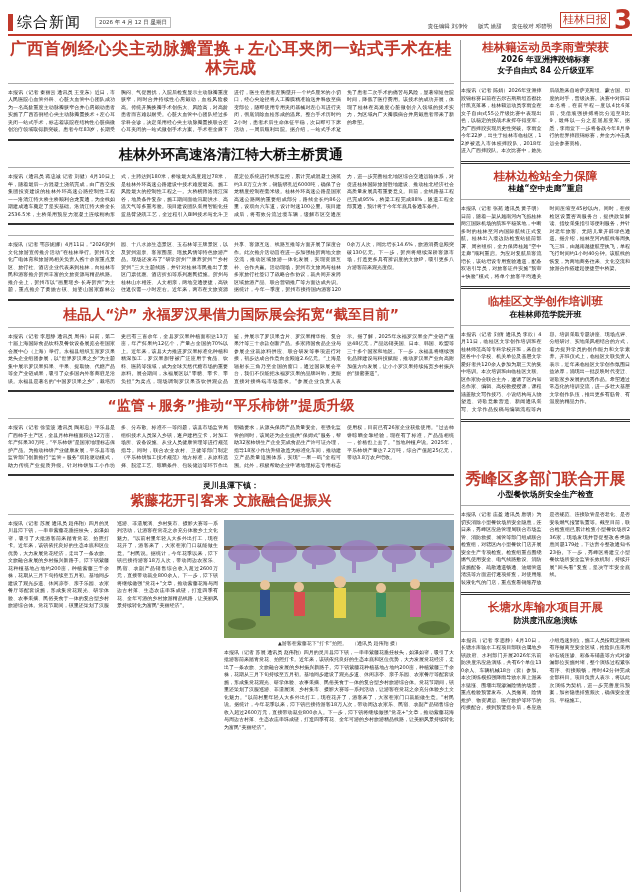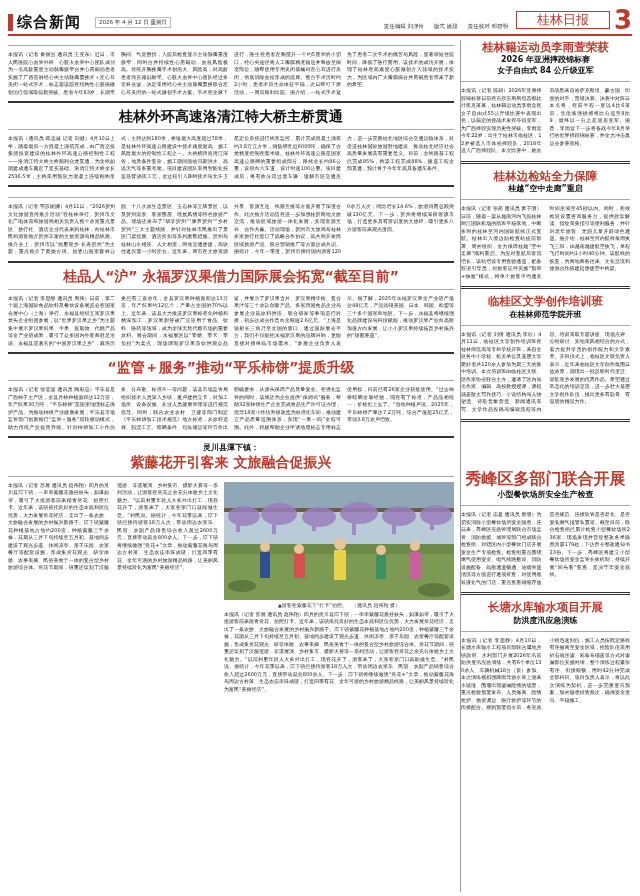--- a/index.html
+++ b/index.html
@@ -10,25 +10,25 @@
     font-family:"DejaVu Sans","Liberation Sans",sans-serif;
     color:#111;
     overflow:hidden;
   }
   .page { width:640px; height:896px; position:relative; padding:6px 8px 4px 8px; }
 
   
   .masthead { display:flex; align-items:flex-end; height:30px; border-bottom:2px solid #c0392b; padding-bottom:2px; }
   .mh-left { display:flex; align-items:center; gap:4px; }
   .mh-bar { width:5px; height:17px; background:#c0392b; }
-  .mh-title { font-size:15px; font-weight:bold; letter-spacing:1px; color:#111; font-family:"DejaVu Sans",sans-serif; }
+  .mh-title { font-size:15px; font-weight:normal; letter-spacing:1px; color:#111; font-family:"DejaVu Sans",sans-serif; }
   .mh-date { font-size:5.5px; color:#333; margin-left:10px; padding-bottom:2px; border:1px solid #bbb; padding:1px 3px; }
   .mh-credits { flex:1; display:flex; justify-content:flex-end; gap:10px; font-size:5.5px; color:#333; padding-bottom:2px; padding-right:8px; }
   .mh-logo { display:flex; align-items:center; gap:4px; }
-  .mh-logo-box { border:1px solid #c0392b; color:#c0392b; font-size:13px; padding:1px 20px; line-height:1.1; writing-mode:horizontal-tb; }
+  .mh-logo-box { border:1px solid #c0392b; color:#c0392b; font-size:11px; padding:1px 2px; line-height:1.1; writing-mode:horizontal-tb; }
   .mh-pagenum { font-size:26px; font-weight:bold; color:#c0392b; line-height:0.9; }
 
   
   .content { display:flex; gap:6px; margin-top:4px; height:852px; }
   .col-main { width:446px; display:flex; flex-direction:column; }
   .col-right { width:170px; border-left:1px solid #999; }
 
   
   .hl-red {
     color:#c0392b; font-weight:bold; text-align:center; line-height:1.15;
@@ -83,20 +83,21 @@
       <div class="mh-logo-box">桂林日报</div>
       <div class="mh-pagenum">3</div>
     </div>
   </div>
 
   <div class="content">
 
     <div class="col-main">
 
       <div>
+        <div class="hl-red h1">广西首例经心尖主动脉瓣置换＋左心耳夹闭一站式手术在桂林完成</div>
         <div class="rule-thin"></div>
         <div class="body-text cols4">本报讯（记者 秦丽云 通讯员 王亚东）近日，市人民医院心血管外科、心脏大血管中心团队成功为一名高龄重度主动脉瓣狭窄合并心房颤动患者实施了广西首例经心尖主动脉瓣置换术＋左心耳夹闭一站式手术，标志着该院在结构性心脏病微创治疗领域取得新突破。患者今年83岁，长期受胸闷、气促困扰，入院后检查显示主动脉瓣重度狭窄，同时合并持续性心房颤动，血栓风险极高。传统开胸换瓣手术创伤大、风险高，对高龄患者而言难以耐受。心脏大血管中心团队经过多学科会诊，决定采用经心尖主动脉瓣置换联合左心耳夹闭的一站式微创手术方案。手术在全麻下进行，医生在患者左胸壁开一个约5厘米的小切口，经心尖途径将人工瓣膜精准输送并释放至病变部位，随即使用专用夹闭器械对左心耳进行夹闭，彻底消除血栓形成的温床。整台手术历时约2小时，患者术后生命体征平稳，次日即可下床活动，一周后顺利出院。据介绍，一站式手术避免了患者二次手术的痛苦与风险，显著缩短住院时间，降低了医疗费用。该技术的成功开展，体现了桂林在高难度心脏微创介入领域的技术实力，为区域内广大瓣膜病合并房颤患者带来了新的希望。</div>
       </div>
 
       <div class="rule-thick"></div>
 
       <div>
         <div class="hl-black h2">桂林外环高速洛清江特大桥主桥贯通</div>
         <div class="rule-thin"></div>
         <div class="body-text cols4">本报讯（通讯员 蒋忠诚 记者 刘健）4月10日上午，随着最后一方混凝土浇筑完成，由广西交投集团投资建设的桂林外环高速公路控制性工程——洛清江特大桥主桥顺利合龙贯通，为全线如期建成通车奠定了坚实基础。洛清江特大桥全长2536.5米，主桥采用预应力混凝土连续刚构形式，主跨达到180米，桥墩最大高度超过78米，是桂林外环高速公路建设中技术难度最高、施工风险最大的控制性工程之一。大桥横跨洛清江深谷，地质条件复杂，施工期间面临汛期洪水、高温天气等多重考验。项目建设团队采用智能化挂篮悬臂浇筑工艺，全过程引入BIM技术与北斗卫星定位系统进行线形监控，累计完成混凝土浇筑约3.8万立方米，钢筋绑扎近6000吨，确保了合龙精度控制在毫米级。桂林外环高速公路是国家高速公路网的重要组成部分，路线全长约86公里，设双向六车道，设计时速100公里。项目建成后，将有效分流过境车辆，缓解市区交通压力，进一步完善桂北地区综合交通运输体系，对促进桂林国际旅游胜地建设、推动桂北经济社会高质量发展具有重要意义。目前，全线路基工程已完成95%，桥梁工程完成88%，隧道工程全部贯通，预计将于今年年底具备通车条件。</div>

